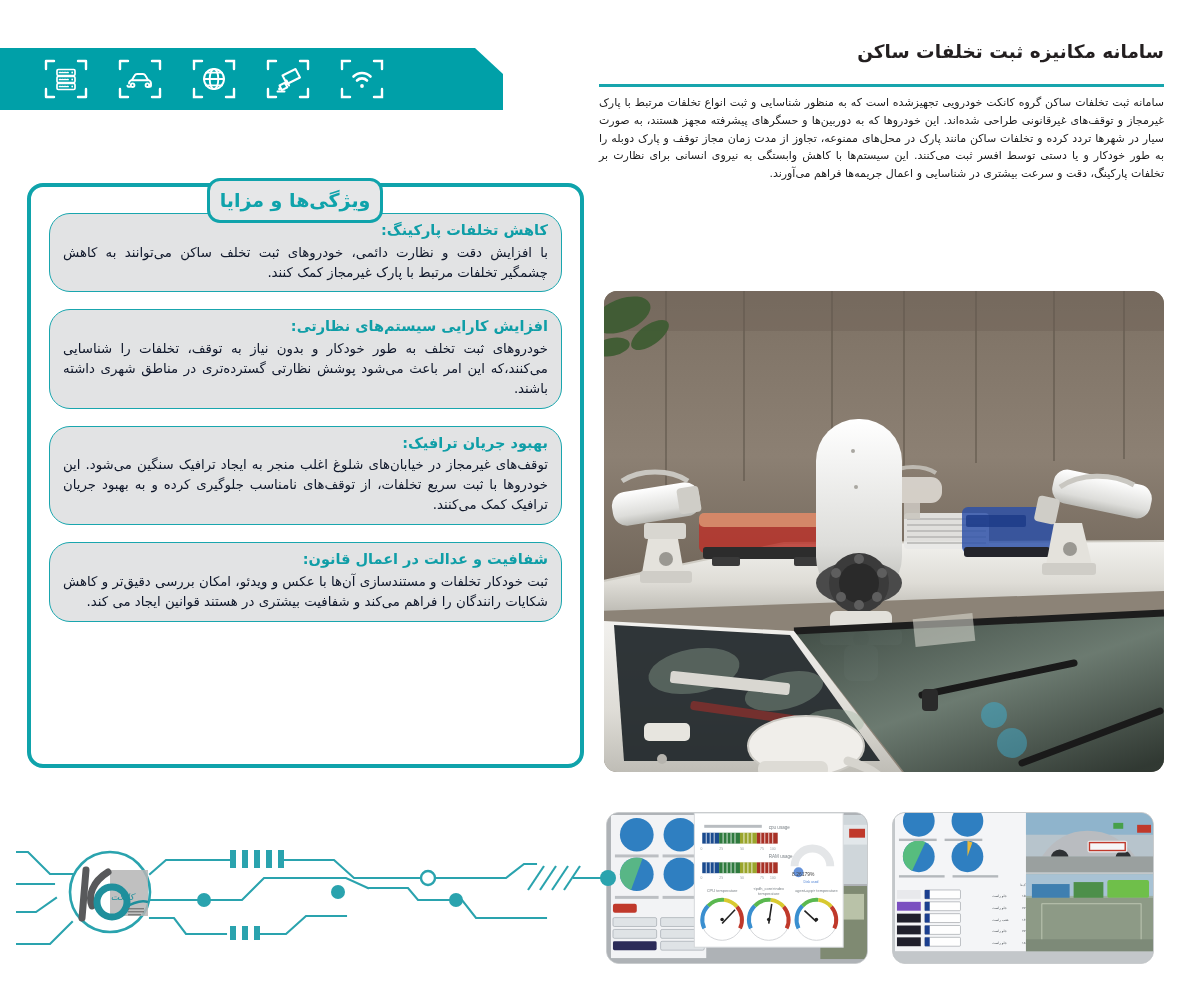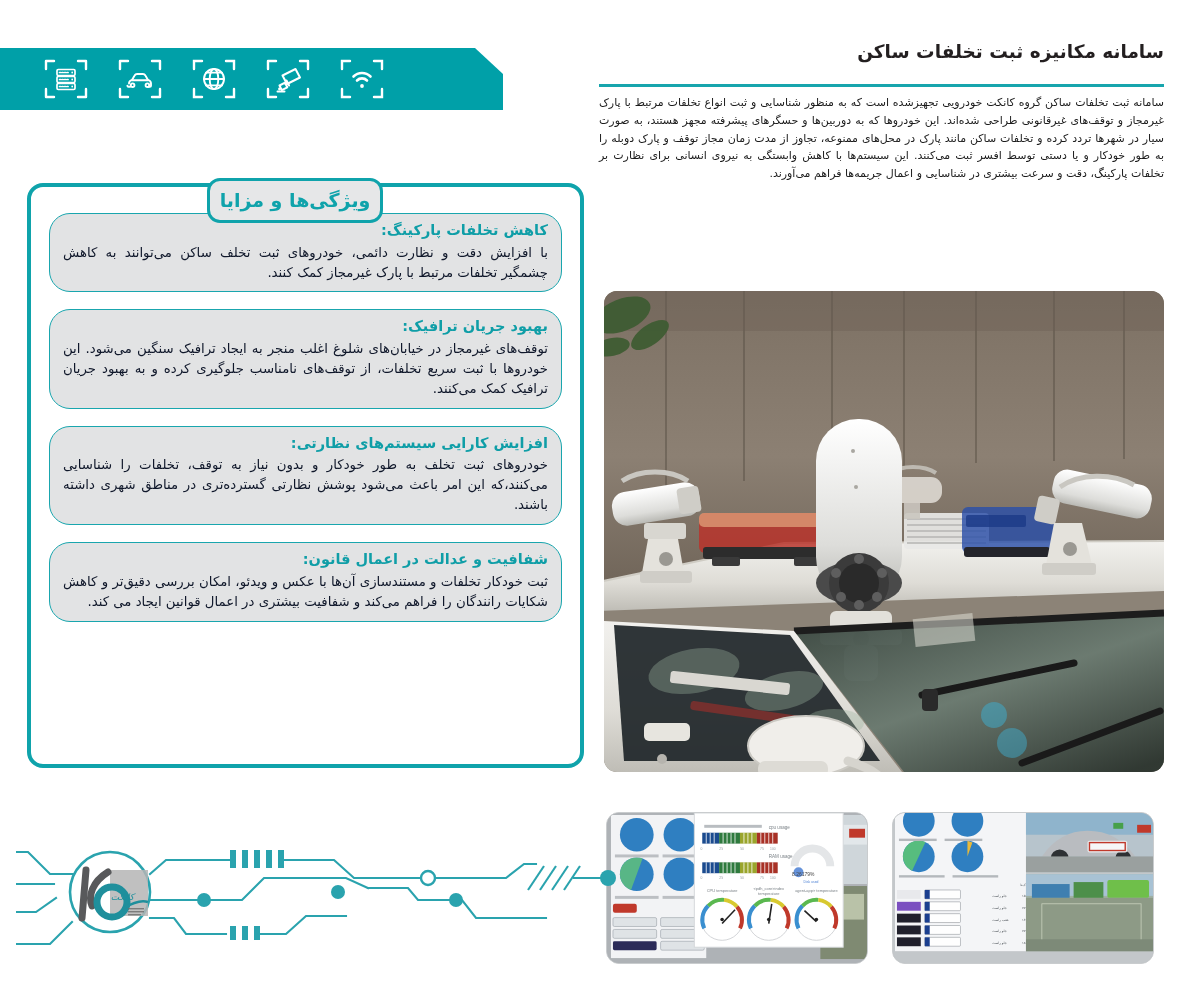--- a/index.html
+++ b/index.html
@@ -268,33 +268,33 @@
   </div>
 
   <div class="features-panel">
 
     <div class="feature-card">
       <h3>کاهش تخلفات پارکینگ:</h3>
       <p>با افزایش دقت و نظارت دائمی، خودروهای ثبت تخلف ساکن می‌توانند به کاهش چشمگیر تخلفات مرتبط با پارک غیرمجاز کمک کنند.</p>
     </div>
 
     <div class="feature-card">
+      <h3>افزایش کارایی سیستم‌های نظارتی:</h3>
+      <p>خودروهای ثبت تخلف به طور خودکار و بدون نیاز به توقف، تخلفات را شناسایی می‌کنند،که این امر باعث می‌شود پوشش نظارتی گسترده‌تری در مناطق شهری داشته باشند.</p>
+    </div>
+
+    <div class="feature-card">
       <h3>بهبود جریان ترافیک:</h3>
       <p>توقف‌های غیرمجاز در خیابان‌های شلوغ اغلب منجر به ایجاد ترافیک سنگین می‌شود. این خودروها با ثبت سریع تخلفات، از توقف‌های نامناسب جلوگیری کرده و به بهبود جریان ترافیک کمک می‌کنند.</p>
     </div>
 
-    <div class="feature-card">
-      <h3>افزایش کارایی سیستم‌های نظارتی:</h3>
-      <p>خودروهای ثبت تخلف به طور خودکار و بدون نیاز به توقف، تخلفات را شناسایی می‌کنند،که این امر باعث می‌شود پوشش نظارتی گسترده‌تری در مناطق شهری داشته باشند.</p>
-    </div>
-
 
     <div class="feature-card">
       <h3>شفافیت و عدالت در اعمال قانون:</h3>
-      <p>ثبت خودکار تخلفات و مستندسازی آن‌ها با عکس و ویدئو، امکان بررسی دقیق‌تر و کاهش شکایات رانندگان را فراهم می‌کند و شفافیت بیشتری در اعمال قوانین ایجاد می کند.</p>
+      <p>ثبت خودکار تخلفات و مستندسازی آن‌ها با عکس و ویدئو، امکان بررسی دقیق‌تر و کاهش شکایات رانندگان را فراهم می‌کند و شفافیت بیشتری در هستند قوانین ایجاد می کند.</p>
     </div>
 
   </div>
 
   <div class="main-photo">
     <svg viewBox="0 0 560 481" preserveAspectRatio="xMidYMid slice">
       <defs>
         <linearGradient id="wallg" x1="0" y1="0" x2="0" y2="1">
           <stop offset="0" stop-color="#7d7164"></stop>
           <stop offset="0.55" stop-color="#8c8073"></stop>

